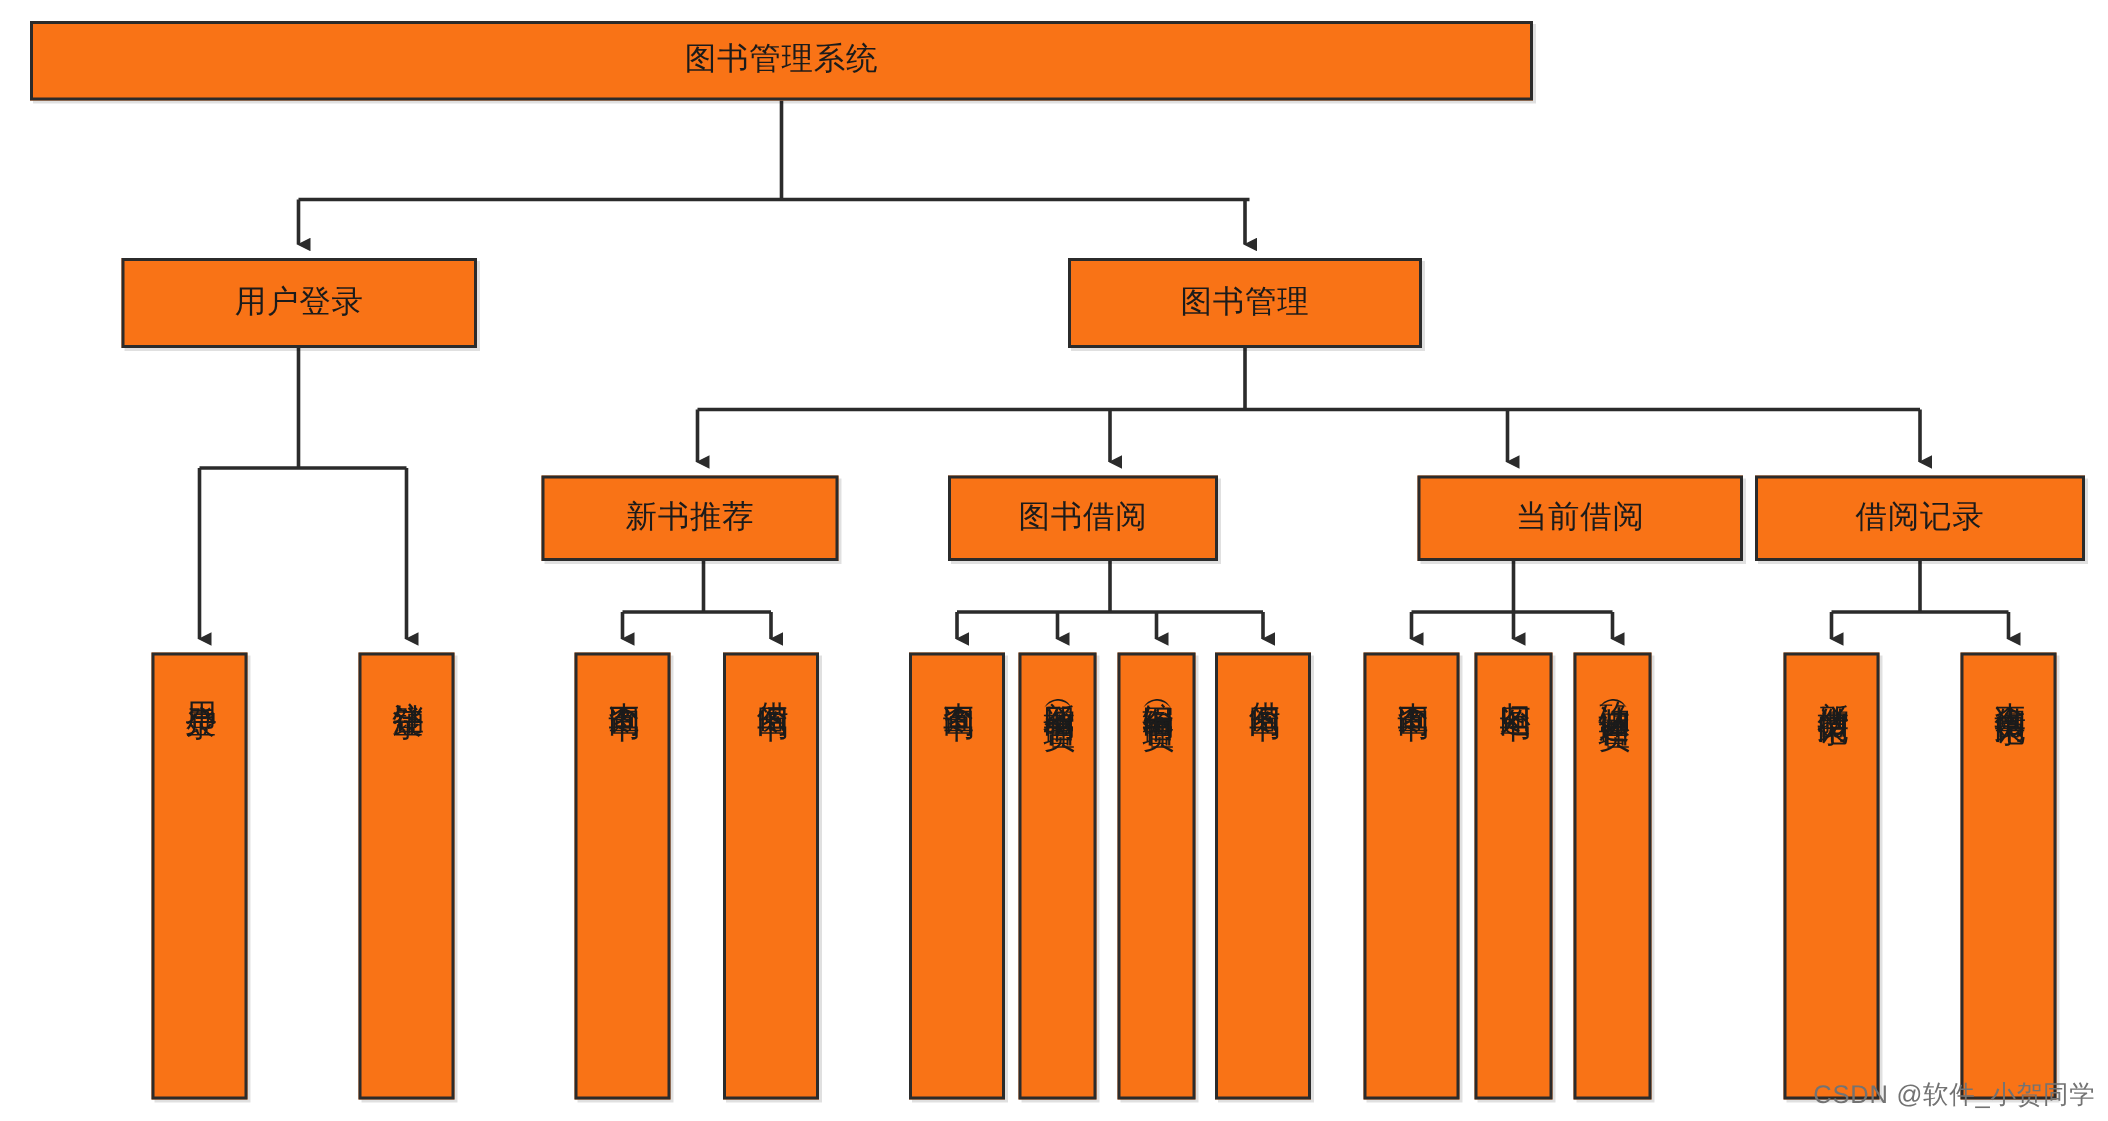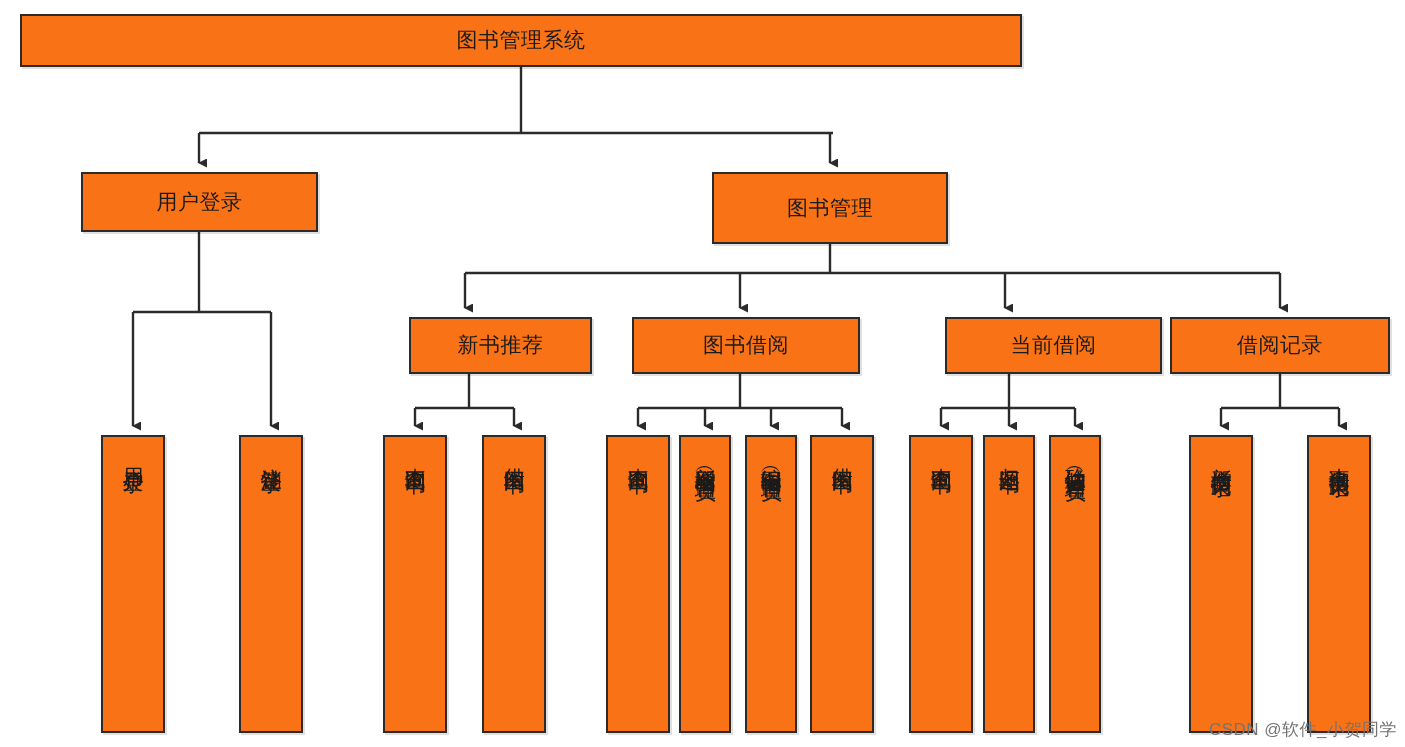--- a/index.html
+++ b/index.html
@@ -128,28 +128,28 @@
     </g>
   </svg>
 
   <div class="node horiz" style="left: 20px; top: 14px; width: 1002px; height: 53px;">
     <span class="label">图书管理系统</span>
   </div>
 
   <div class="node horiz" style="left: 81px; top: 172px; width: 237px; height: 60px;">
     <span class="label">用户登录</span>
   </div>
-  <div class="node horiz" style="left: 712px; top: 172px; width: 236px; height: 72px;">
+  <div class="node horiz" style="left: 712px; top: 172px; width: 236px; height: 60px;">
     <span class="label">图书管理</span>
   </div>
 
-  <div class="node horiz" style="left: 361px; top: 317px; width: 183px; height: 57px; margin-left: 48px;">
+  <div class="node horiz" style="left: 361px; top: 317px; width: 198px; height: 57px;">
     <span class="label">新书推荐</span>
   </div>
-  <div class="node horiz" style="left: 632px; top: 317px; width: 228px; height: 57px;">
+  <div class="node horiz" style="left: 632px; top: 317px; width: 180px; height: 57px;">
     <span class="label">图书借阅</span>
   </div>
   <div class="node horiz" style="left: 901px; top: 317px; width: 217px; height: 57px; margin-left: 44px;">
     <span class="label">当前借阅</span>
   </div>
   <div class="node horiz" style="left: 1170px; top: 317px; width: 220px; height: 57px;">
     <span class="label">借阅记录</span>
   </div>
 
   <div class="node vert" style="left: 101px; top: 435px; width: 64px; height: 298px;">

